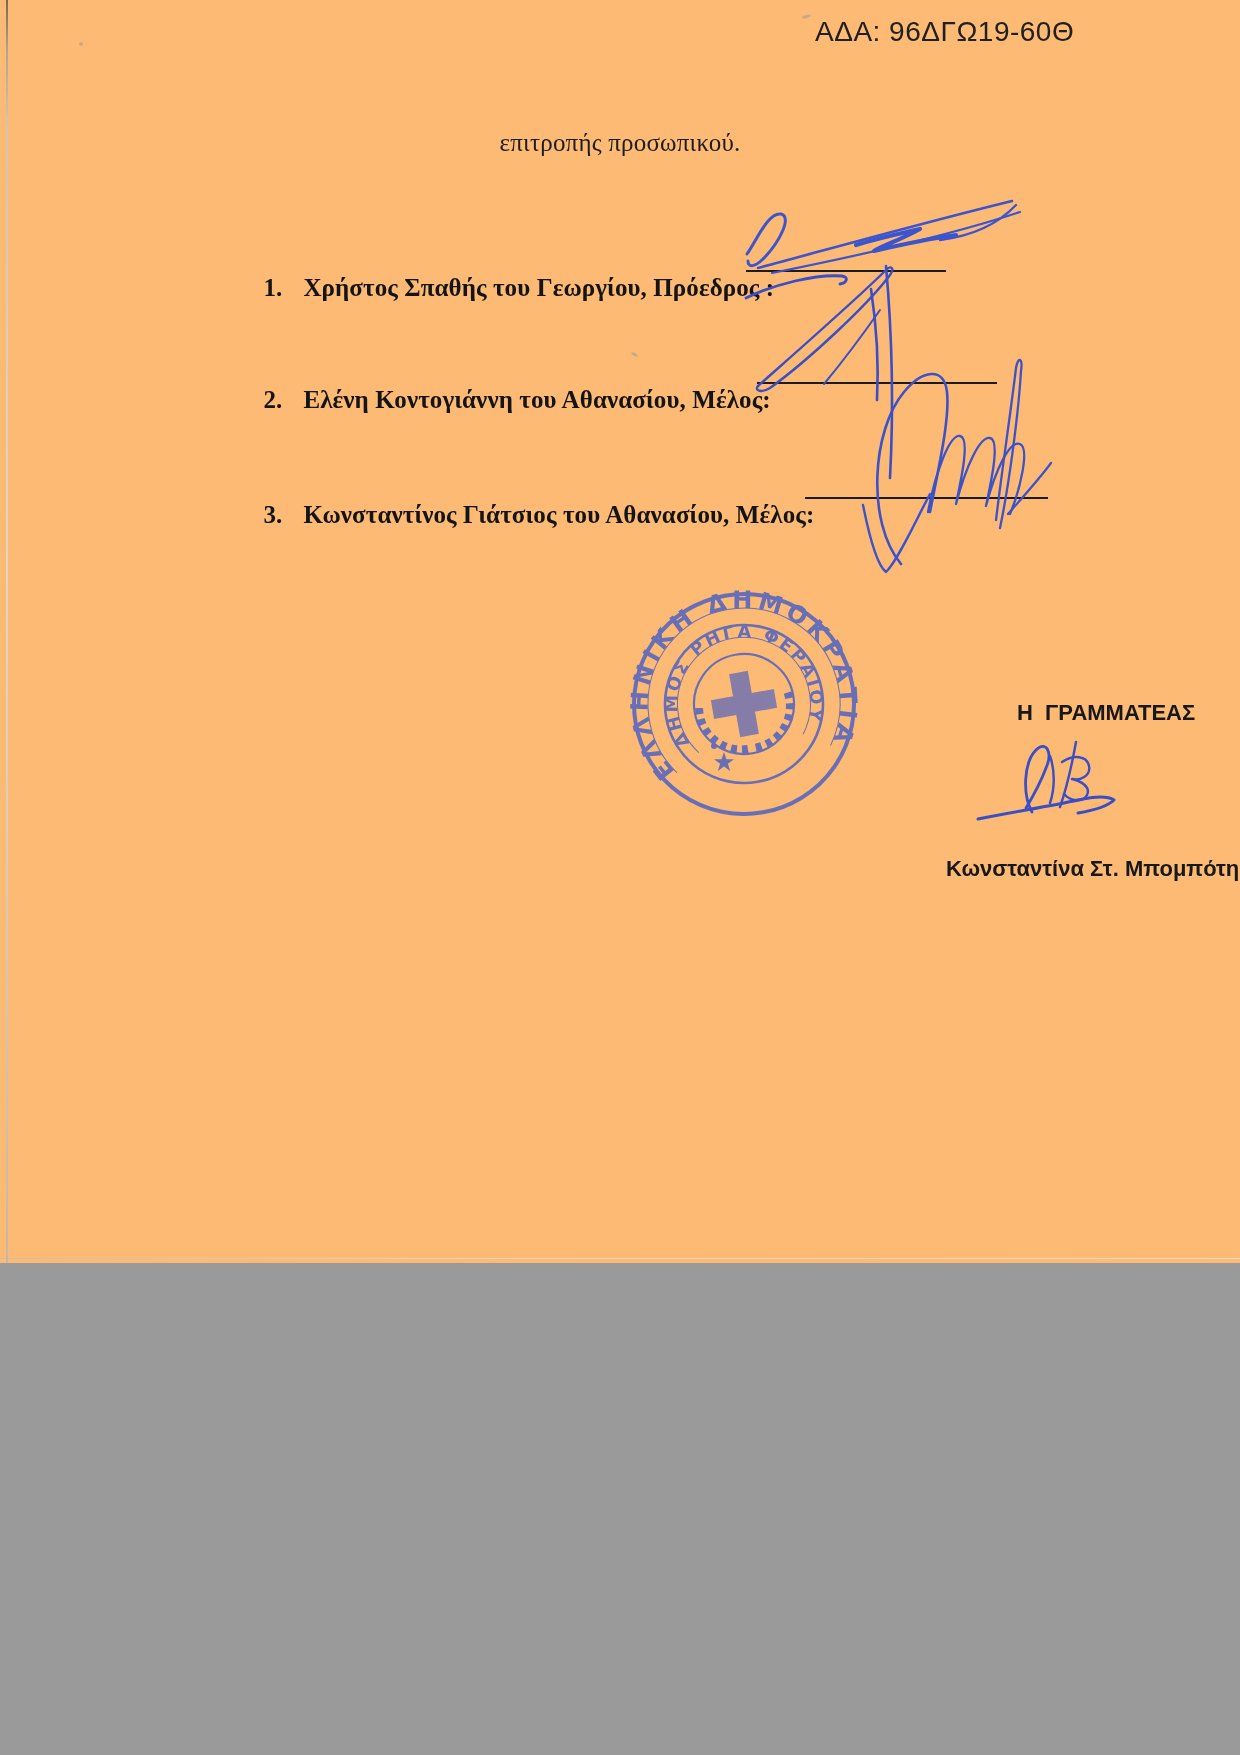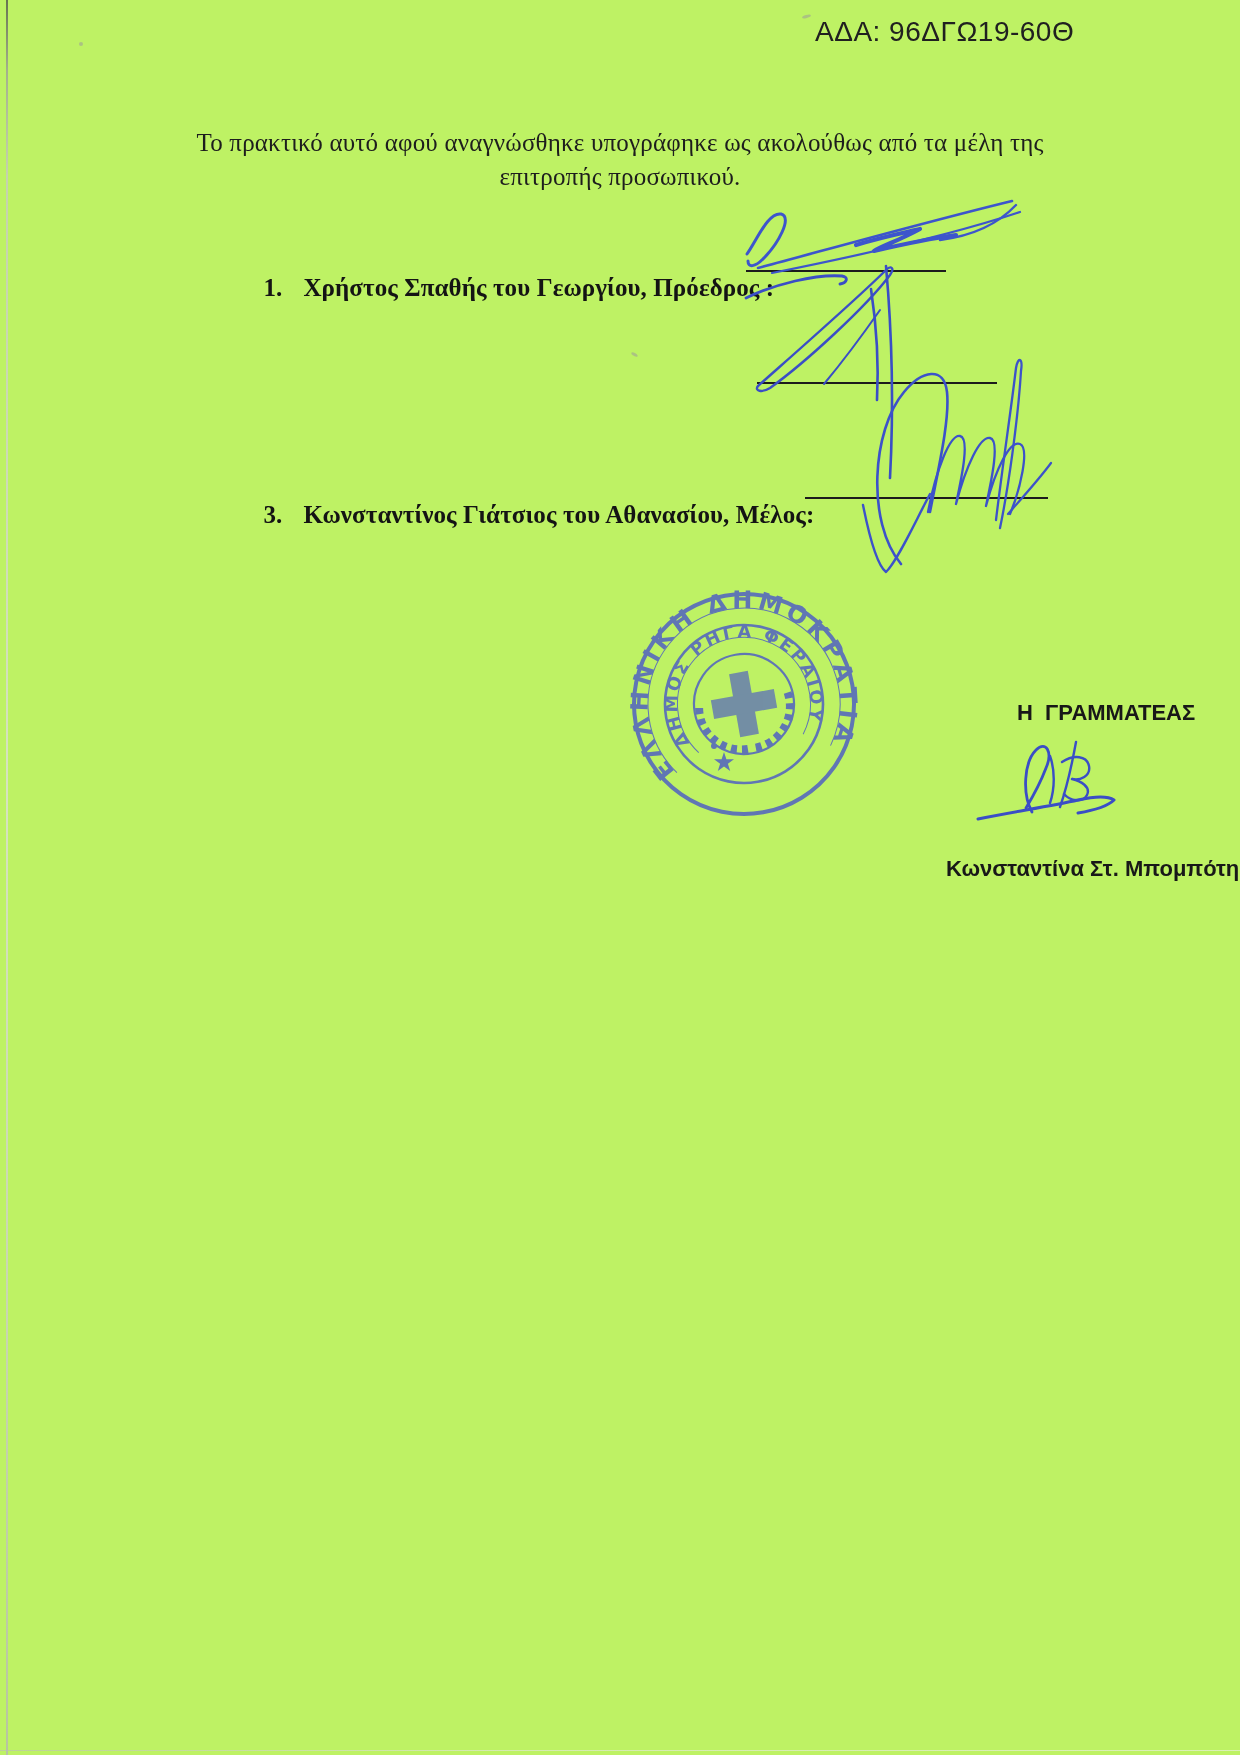--- a/index.html
+++ b/index.html
@@ -1,19 +1,19 @@
 <!DOCTYPE html>
 <html><head>
 <meta charset="utf-8">
 <style>
   html,body{margin:0;padding:0;background:#9a9a9a;}
   .page{
     position:relative;
-    width:1240px;height:1755px;
-    background:#bef264;
+    width:1240px;height:1263px;
+    background:#fdba74;
     overflow:hidden;
     font-family:"Liberation Serif", serif;
   }
   
   .scan-edge-left{
     position:absolute;left:6px;top:0;width:2px;height:100%;
     background:linear-gradient(180deg,#4a4a4a 0%,#9a9a9a 4%,#c7c7c7 10%,#dedede 45%,#cccccc 75%,#b5b5b5 100%);
     opacity:.75;
   }
   .scan-edge-bottom{
@@ -67,38 +67,40 @@
 
   <div class="scan-edge-left"></div>
   <div class="scan-edge-bottom"></div>
   <div class="smudge" style="left:802px;top:15px;width:9px;height:3px;transform:rotate(-15deg);"></div>
   <div class="smudge" style="left:79px;top:42px;width:4px;height:4px;"></div>
   <div class="smudge" style="left:631px;top:353px;width:7px;height:3px;transform:rotate(30deg);"></div>
 
   <div class="ada">ΑΔΑ: 96ΔΓΩ19-60Θ</div>
 
   <div class="intro">
-    <div>Το πρακτικό αυτό αφού αναγνώσθηκε υπογράφηκε ως ακολούθως από τα μέλη της</div>
     <div>επιτροπής προσωπικού.</div>
   </div>
 
   <div class="sig-row" style="top:246px;">
     <span class="num">1.</span><span class="lbl">Χρήστος Σπαθής του Γεωργίου, Πρόεδρος :</span>
   </div>
   <div class="sig-line" style="left:746px;top:270px;width:200px;"></div>
   <svg class="sigsvg" style="left:735px;top:185px;" width="295" height="100" viewBox="735 185 295 100">
     <g stroke="#3d55cc">
       <path d="M 747 254 C 757 240 768 212 781 214 C 793 217 778 244 763 259 C 755 267 748 268 748 261" stroke-width="3"></path>
       <path d="M 758 268 C 822 251 922 223 1012 201" stroke-width="2.6"></path>
       <path d="M 772 273 C 842 259 952 235 1020 212" stroke-width="2.2"></path>
       <path d="M 856 245 C 886 236 908 232 920 229 C 900 240 882 246 874 251 C 904 244 934 238 956 235" stroke-width="4.2"></path>
       <path d="M 940 240 C 972 236 998 224 1016 205" stroke-width="2.4"></path>
     </g>
   </svg>
 
+  <div class="sig-row" style="top:358px;">
+    <span class="num">2.</span><span class="lbl">Ελένη Κοντογιάννη του Αθανασίου, Μέλος:</span>
+  </div>
   <div class="sig-line" style="left:757px;top:382px;width:240px;"></div>
   <svg class="sigsvg" style="left:740px;top:258px;" width="165" height="230" viewBox="740 258 165 230">
     <g stroke="#3a4ec6">
       <path d="M 746 298 C 775 284 816 274 842 276 C 849 277 847 283 840 284" stroke-width="2.8"></path>
       <path d="M 758 386 C 794 354 858 298 886 270 C 891 265 895 268 890 275 C 866 307 806 362 770 388 C 762 393 754 391 758 386" stroke-width="2.4"></path>
       <path d="M 871 289 C 876 322 879 362 877 400" stroke-width="2.6"></path>
       <path d="M 886 266 C 891 322 894 402 890 478" stroke-width="2.6"></path>
       <path d="M 824 384 C 844 360 866 330 880 310" stroke-width="2"></path>
     </g>
   </svg>

